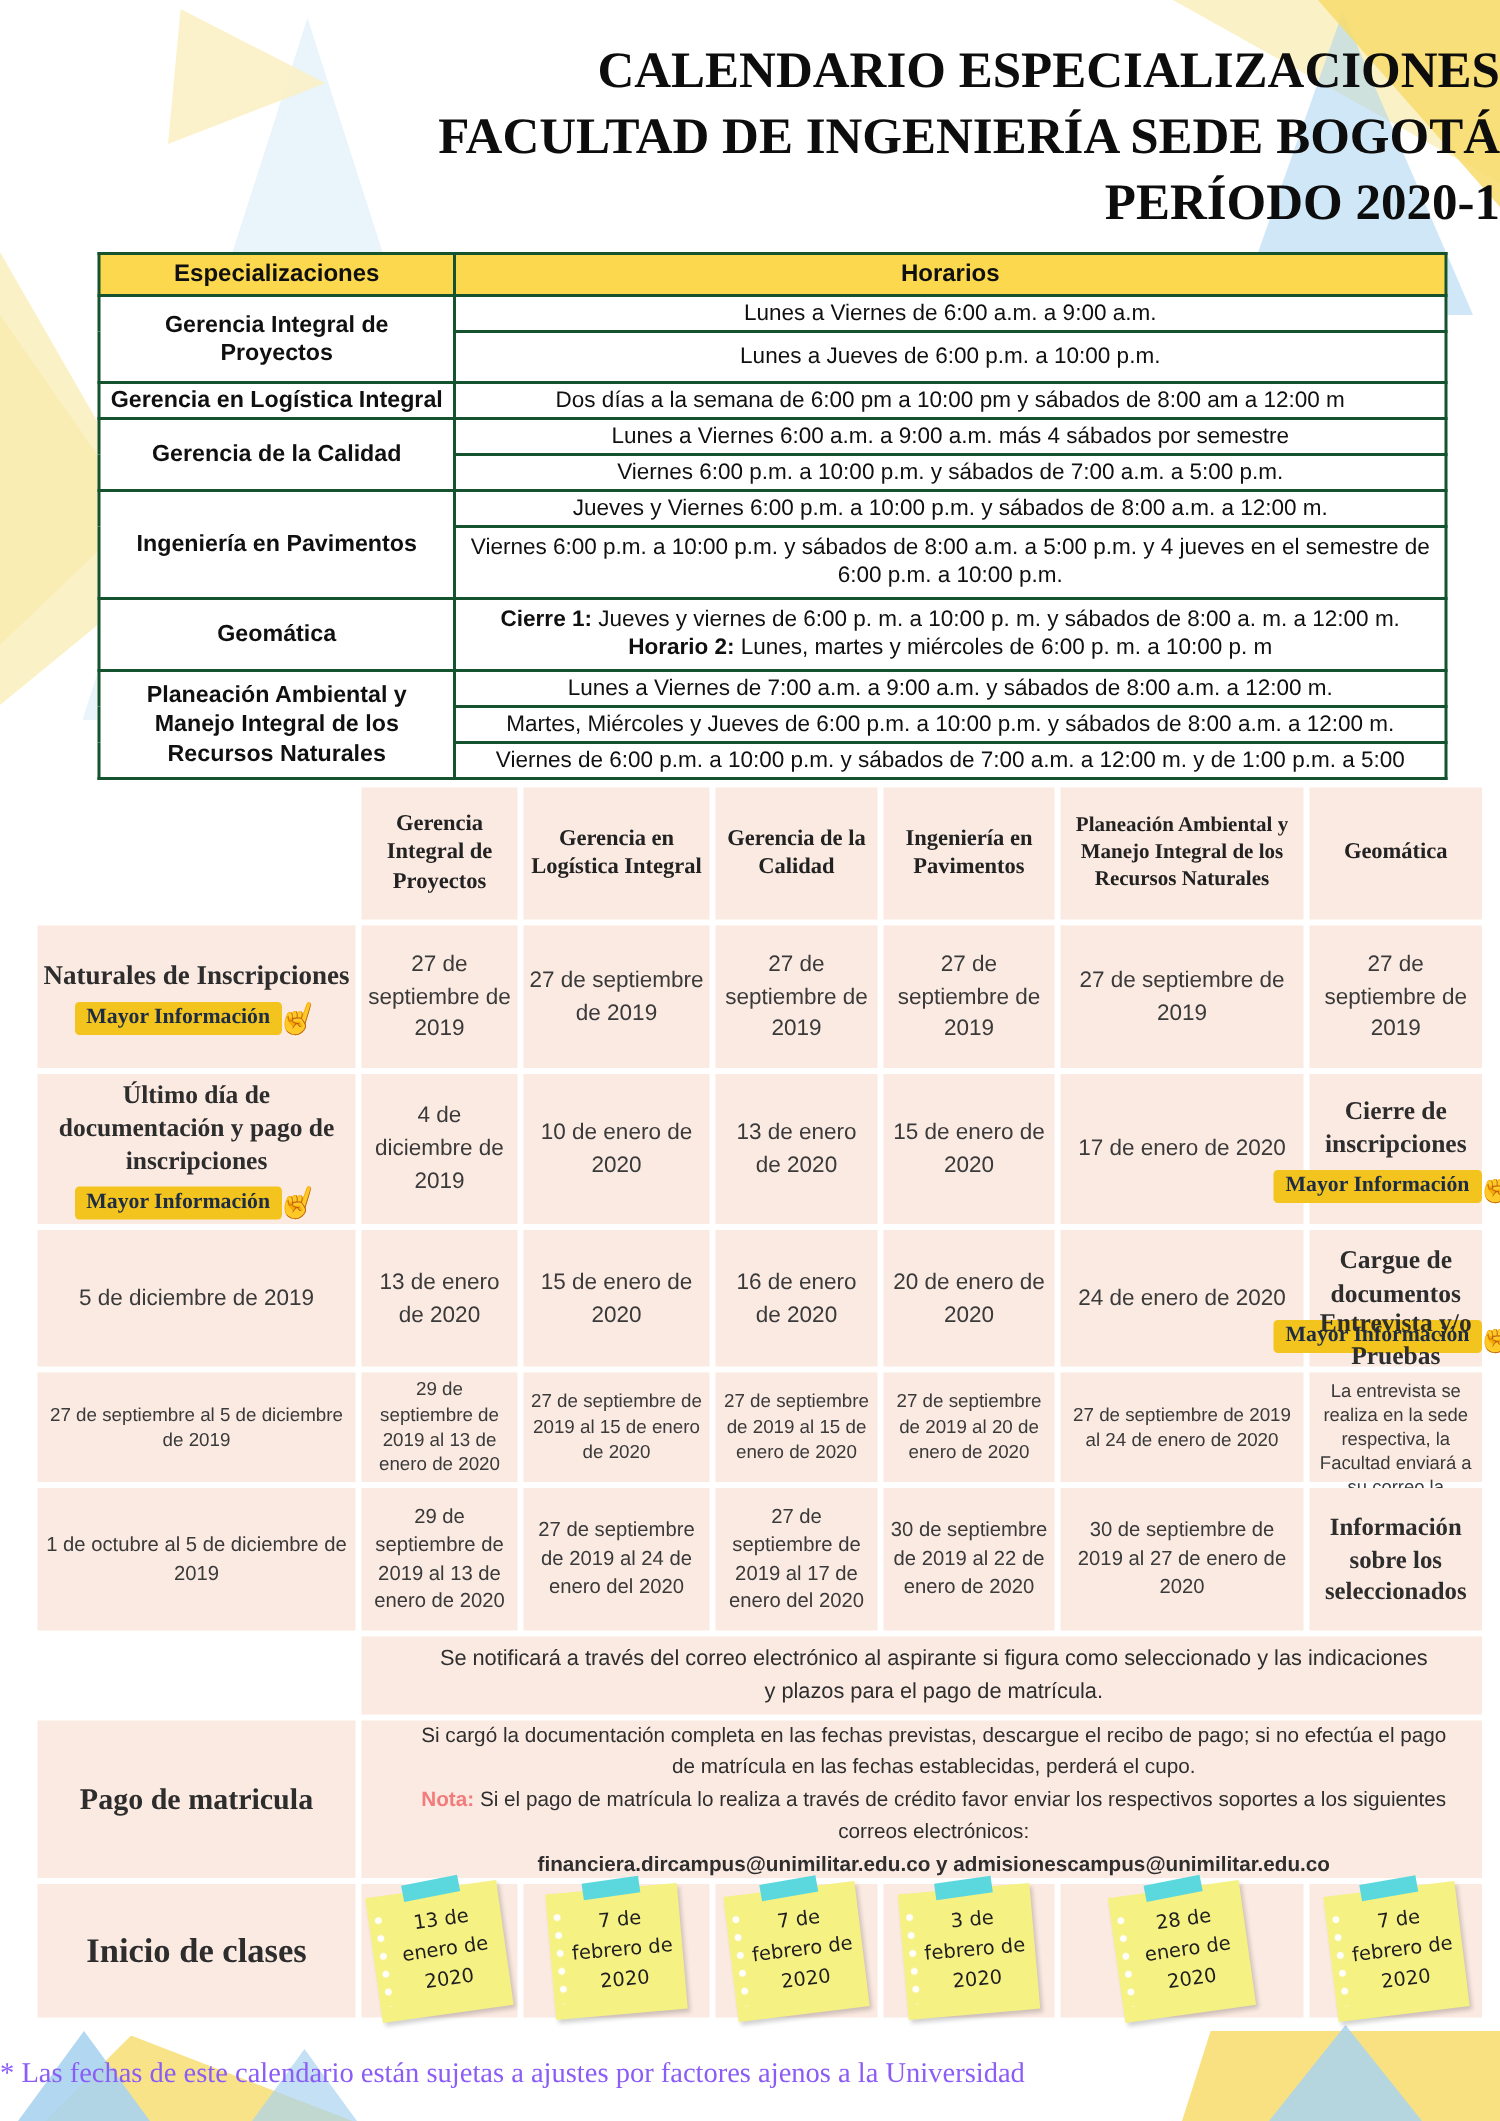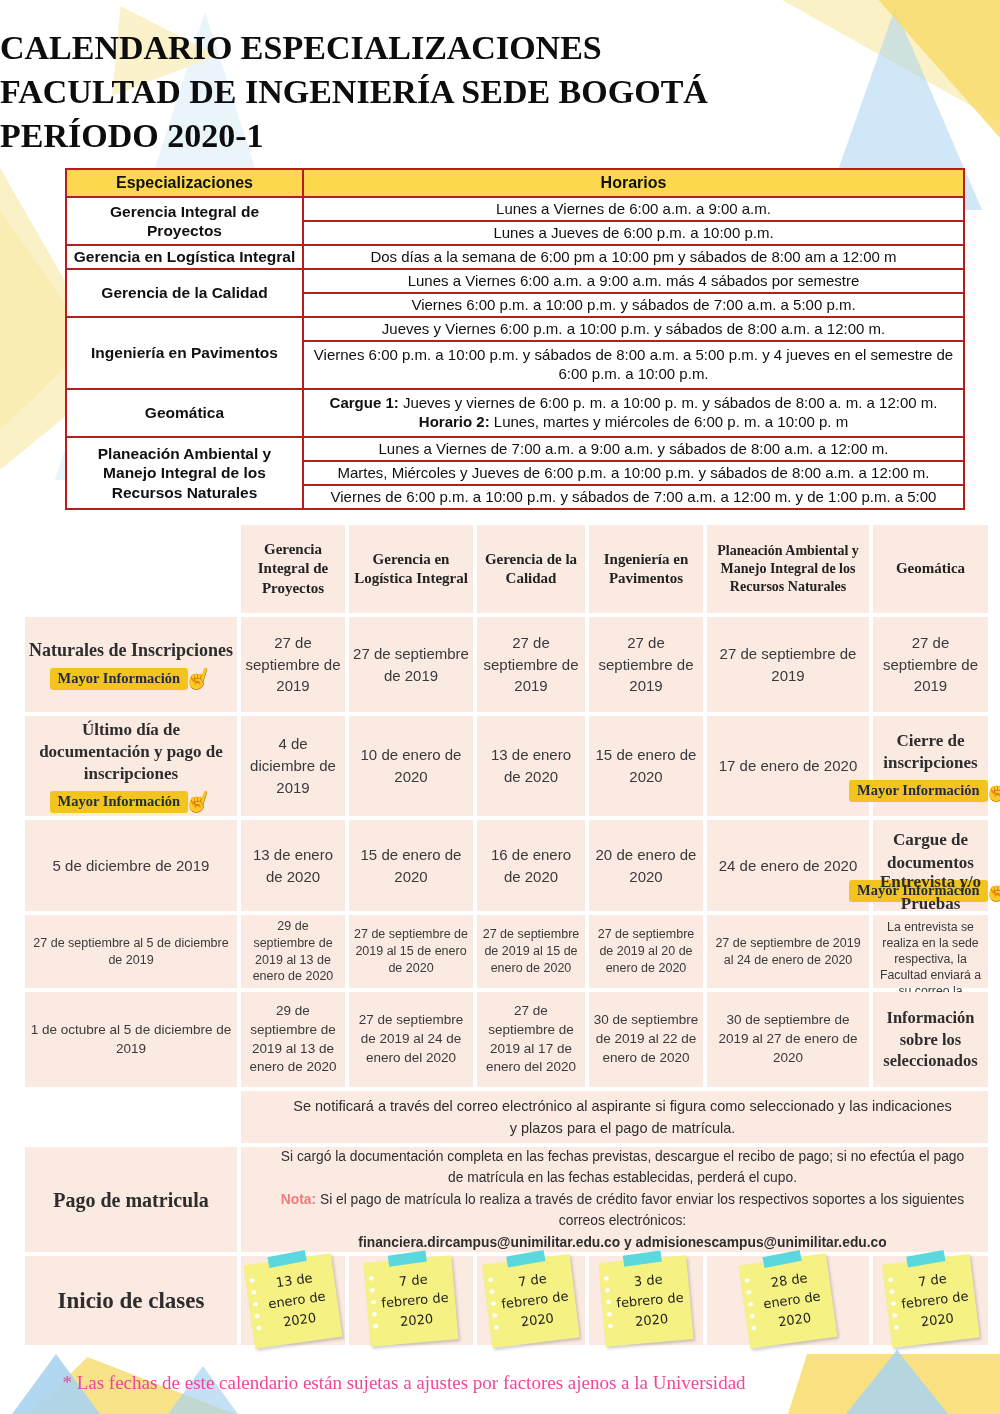--- a/index.html
+++ b/index.html
@@ -14,28 +14,28 @@
   .tri-tr-paleyellow{right:0;top:0;width:218px;height:122px;background:var(--tri-yellow-pale,#FBF1C6);clip-path:polygon(0 0,100% 0,100% 100%);}
   .tri-tr-yellow{right:0;top:0;width:138px;height:138px;background:var(--tri-yellow,#F8DC6C);clip-path:polygon(12% 0,100% 0,100% 100%);opacity:.85;}
   .tri-tr-blue{right:18px;top:8px;width:158px;height:202px;background:var(--tri-blue,#A9D3F0);clip-path:polygon(45% 0,0 100%,100% 100%);opacity:.55;}
   .tri-bl-blue{left:12px;bottom:0;width:88px;height:60px;background:var(--tri-blue,#A9D3F0);clip-path:polygon(50% 0,0 100%,100% 100%);opacity:.9;}
   .tri-bl-yellow{left:30px;bottom:0;width:205px;height:57px;background:var(--tri-yellow,#F8DC6C);clip-path:polygon(28% 0,0 100%,100% 100%);opacity:.8;}
   .tri-bl-blue2{left:168px;bottom:0;width:70px;height:48px;background:var(--tri-blue,#A9D3F0);clip-path:polygon(50% 0,0 100%,100% 100%);opacity:.7;}
   .tri-br-yellow{right:0;bottom:0;width:212px;height:60px;background:var(--tri-yellow,#F8DC6C);clip-path:polygon(0 100%,9% 0,100% 0,100% 100%);opacity:.85;}
   .tri-br-blue{right:52px;bottom:0;width:102px;height:64px;background:var(--tri-blue,#A9D3F0);clip-path:polygon(50% 0,0 100%,100% 100%);opacity:.85;}
 
   
-  .title{position:absolute;top:26px;left:0;width:1000px;text-align:left;z-index:2;
+  .title{position:absolute;top:26px;left:0;width:1000px;text-align:right;z-index:2;
          font-family:"Liberation Serif",serif;font-weight:bold;color:#0d0d0d;
          font-size:34px;line-height:1.3;}
 
   
   table.sched{position:absolute;left:65px;top:168px;width:898px;z-index:2;border-collapse:collapse;
               table-layout:fixed;background:#fff;}
-  table.sched td,table.sched th{border:2px solid #b91c1c;padding:0 6px;vertical-align:middle;color:#101010;}
+  table.sched td,table.sched th{border:2px solid #14532d;padding:0 6px;vertical-align:middle;color:#101010;}
   table.sched th{background:var(--header-yellow,#FBD84E);font-family:"Liberation Sans",sans-serif;
                  font-size:16px;font-weight:bold;height:26px;}
   td.name{font-weight:bold;font-size:15.5px;text-align:center;line-height:1.25;}
   td.hor{font-size:15px;text-align:center;line-height:1.25;}
   td.hor b{font-weight:bold;}
   .col-esp{width:237px;} .col-hor{width:661px;}
 
   
   .cal{position:absolute;left:25px;top:525px;width:963px;z-index:2;display:grid;
        grid-template-columns:212px 104px 124px 108px 114px 162px 115px;
@@ -72,22 +72,22 @@
           box-shadow:1.5px 2.5px 3px rgba(0,0,0,.18);
           font-family:"DejaVu Sans",sans-serif;font-size:13px;line-height:1.55;color:#1e1e1e;
           padding:4px 2px 4px 10px;box-sizing:border-box;}
   .sticky::after{content:"";position:absolute;top:-6px;left:50%;margin-left:-19px;width:38px;height:11px;
           background:var(--tape-cyan,#5BD8DE);transform:rotate(-3deg);}
   .sticky::before{content:"";position:absolute;left:3px;top:10px;bottom:10px;width:7px;
           background-image:radial-gradient(circle,#fff 2px,transparent 2.6px);
           background-size:7px 12px;background-repeat:repeat-y;}
   .rA{transform:rotate(-8deg);} .rB{transform:rotate(-5deg);} .rC{transform:rotate(-7deg);}
 
-  .footnote{position:absolute;top:1372px;left:0;width:808px;text-align:center;z-index:2;
-            font-family:"Liberation Serif",serif;font-size:19px;color:#ec4899;}
+  .footnote{position:absolute;top:1372px;left:0;width:808px;z-index:2;
+            font-family:"Liberation Serif",serif;font-size:19px;color:#8b5cf6;}
 </style>
 </head>
 <body>
 
 <div class="tri tri-tl-blue"></div>
 <div class="tri tri-tl-yellow"></div>
 <div class="tri tri-ml-yellow"></div>
 <div class="tri tri-ml-yellow2"></div>
 <div class="tri tri-tr-paleyellow"></div>
 <div class="tri tri-tr-blue"></div>
@@ -111,21 +111,21 @@
     </colgroup>
   <tbody>
       <tr style="height:26px">
     <th>Especializaciones</th>
     <th>Horarios</th>
   </tr>
   <tr style="height:24px">
     <td class="name" rowspan="2">Gerencia Integral de Proyectos</td>
     <td class="hor">Lunes a Viernes de 6:00 a.m. a 9:00 a.m.</td>
   </tr>
-  <tr style="height:24px">
+  <tr style="height:34px">
     <td class="hor">Lunes a Jueves de 6:00 p.m. a 10:00 p.m.</td>
   </tr>
   <tr style="height:24px">
     <td class="name">Gerencia en Logística Integral</td>
     <td class="hor">Dos días a la semana de 6:00 pm a 10:00 pm y sábados de 8:00 am a 12:00 m</td>
   </tr>
   <tr style="height:24px">
     <td class="name" rowspan="2">Gerencia de la Calidad</td>
     <td class="hor">Lunes a Viernes 6:00 a.m. a 9:00 a.m. más 4 sábados por semestre</td>
   </tr>
@@ -135,21 +135,21 @@
   <tr style="height:24px">
     <td class="name" rowspan="2">Ingeniería en Pavimentos</td>
     <td class="hor">Jueves y Viernes 6:00 p.m. a 10:00 p.m. y sábados de 8:00 a.m. a 12:00 m.</td>
   </tr>
   <tr style="height:48px">
     <td class="hor">Viernes 6:00 p.m. a 10:00 p.m. y sábados de 8:00 a.m. a 5:00 p.m. y 4 jueves en el semestre de 6:00 p.m. a 10:00 p.m.</td>
   </tr>
   <tr style="height:48px">
     <td class="name">Geomática</td>
     <td class="hor">
-      <div><b>Cargue 1:</b><span> Jueves y viernes de 6:00 p. m. a 10:00 p. m. y sábados de 8:00 a. m. a 12:00 m.</span></div>
+      <div><b>Cierre 1:</b><span> Jueves y viernes de 6:00 p. m. a 10:00 p. m. y sábados de 8:00 a. m. a 12:00 m.</span></div>
       <div><b>Horario 2:</b><span> Lunes, martes y miércoles de 6:00 p. m. a 10:00 p. m</span></div>
     </td>
   </tr>
   <tr style="height:24px">
     <td class="name" rowspan="3">Planeación Ambiental y Manejo Integral de los Recursos Naturales</td>
     <td class="hor">Lunes a Viernes de 7:00 a.m. a 9:00 a.m. y sábados de 8:00 a.m. a 12:00 m.</td>
   </tr>
   <tr style="height:24px">
     <td class="hor">Martes, Miércoles y Jueves de 6:00 p.m. a 10:00 p.m. y sábados de 8:00 a.m. a 12:00 m.</td>
   </tr>

